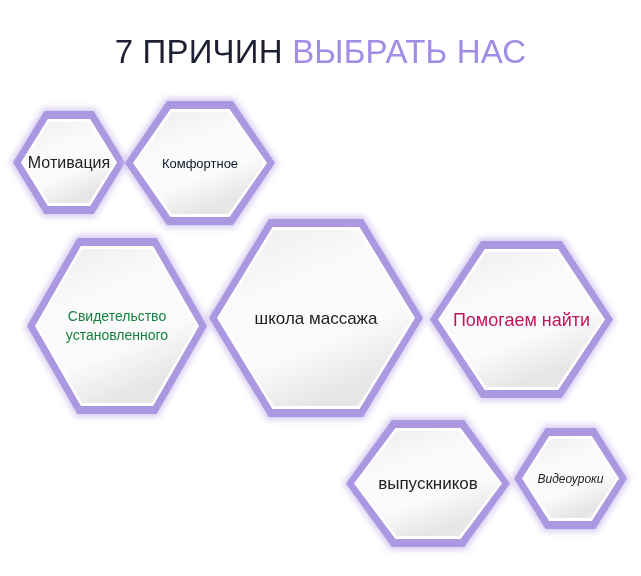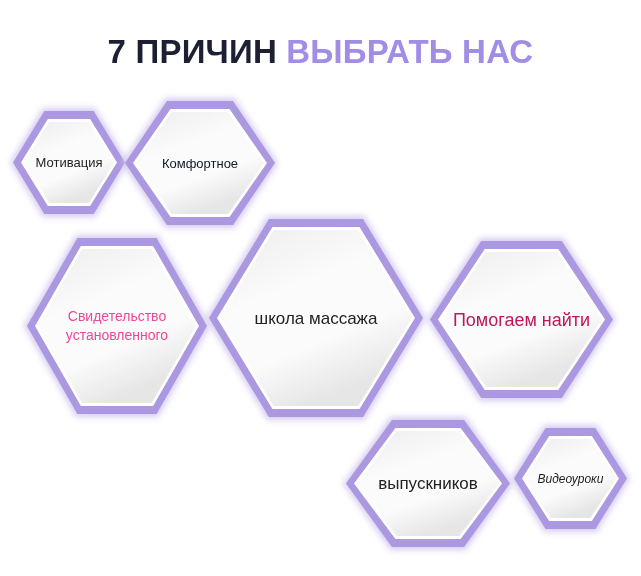--- a/index.html
+++ b/index.html
@@ -16,21 +16,21 @@
   }
 
   
   #title-bar {
     position: absolute;
     left: 0;
     top: 8px;
     width: 641px;
     text-align: center;
     font-size: 33px;
-    font-weight: bold;
+    font-weight: normal;
     letter-spacing: 0.2px;
     white-space: nowrap;
     line-height: 44px;
   }
   #title-bar .t-dark { color: #1d2033; }
   #title-bar .t-purple { color: #a18ce6; }
 
   
   #hex-board {
     position: absolute;
@@ -79,21 +79,21 @@
             <stop offset="0.42" stop-color="#fbfbfb"></stop>
             <stop offset="0.72" stop-color="#fbfbfb"></stop>
             <stop offset="1" stop-color="#e6e6e6"></stop>
           </linearGradient>
         </defs>
         <polygon points="35.04,2.00 86.96,2.00 120.00,56.50 86.96,111.00 35.04,111.00 2.00,56.50" fill="#cfc3ef" filter="url(#glow0)" opacity="0.85"></polygon>
         <polygon points="36.36,5.00 85.64,5.00 117.00,56.50 85.64,108.00 36.36,108.00 5.00,56.50" fill="#ab98e0"></polygon>
         <polygon points="39.88,13.00 82.12,13.00 109.00,56.50 82.12,100.00 39.88,100.00 13.00,56.50" fill="#ffffff"></polygon>
         <polygon points="41.20,16.00 80.80,16.00 106.00,56.50 80.80,97.00 41.20,97.00 16.00,56.50" fill="url(#face0)"></polygon>
       </svg>
-      <div class="hex-label" style="font-size: 13px; line-height: 16px; color: rgb(34, 34, 34);"><div><span>Мотивация</span></div></div>
+      <div class="hex-label" style="font-size: 16px; line-height: 16px; color: rgb(34, 34, 34);"><div><span>Мотивация</span></div></div>
     </div>
     <div class="hex-cell" style="left: 120px; top: 96px; width: 160px; height: 134px;">
       <svg width="160" height="134" viewBox="0 0 160 134">
         <defs>
           <filter id="glow1" x="-30%" y="-30%" width="160%" height="160%">
             <feGaussianBlur stdDeviation="3.2"></feGaussianBlur>
           </filter>
           <linearGradient id="face1" x1="0" y1="0" x2="0.45" y2="1">
             <stop offset="0" stop-color="#ededed"></stop>
             <stop offset="0.42" stop-color="#fbfbfb"></stop>
@@ -119,21 +119,21 @@
             <stop offset="0.42" stop-color="#fbfbfb"></stop>
             <stop offset="0.72" stop-color="#fbfbfb"></stop>
             <stop offset="1" stop-color="#e6e6e6"></stop>
           </linearGradient>
         </defs>
         <polygon points="54.08,2.00 135.92,2.00 188.00,93.00 135.92,184.00 54.08,184.00 2.00,93.00" fill="#cfc3ef" filter="url(#glow2)" opacity="0.85"></polygon>
         <polygon points="55.40,5.00 134.60,5.00 185.00,93.00 134.60,181.00 55.40,181.00 5.00,93.00" fill="#ab98e0"></polygon>
         <polygon points="58.92,13.00 131.08,13.00 177.00,93.00 131.08,173.00 58.92,173.00 13.00,93.00" fill="#ffffff"></polygon>
         <polygon points="60.24,16.00 129.76,16.00 174.00,93.00 129.76,170.00 60.24,170.00 16.00,93.00" fill="url(#face2)"></polygon>
       </svg>
-      <div class="hex-label" style="font-size: 14px; line-height: 19px; color: #ec4899;"><div><span>Свидетельство</span><span>установленного</span></div></div>
+      <div class="hex-label" style="font-size: 14px; line-height: 19px; color: #15803d;"><div><span>Свидетельство</span><span>установленного</span></div></div>
     </div>
     <div class="hex-cell" style="left: 204px; top: 214px; width: 224px; height: 208px;">
       <svg width="224" height="208" viewBox="0 0 224 208">
         <defs>
           <filter id="glow3" x="-30%" y="-30%" width="160%" height="160%">
             <feGaussianBlur stdDeviation="3.2"></feGaussianBlur>
           </filter>
           <linearGradient id="face3" x1="0" y1="0" x2="0.45" y2="1">
             <stop offset="0" stop-color="#ededed"></stop>
             <stop offset="0.42" stop-color="#fbfbfb"></stop>

